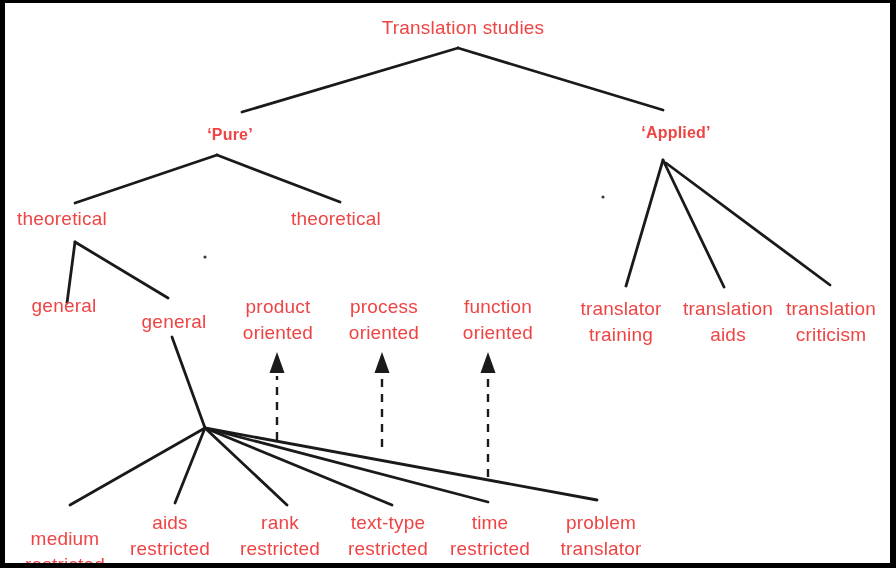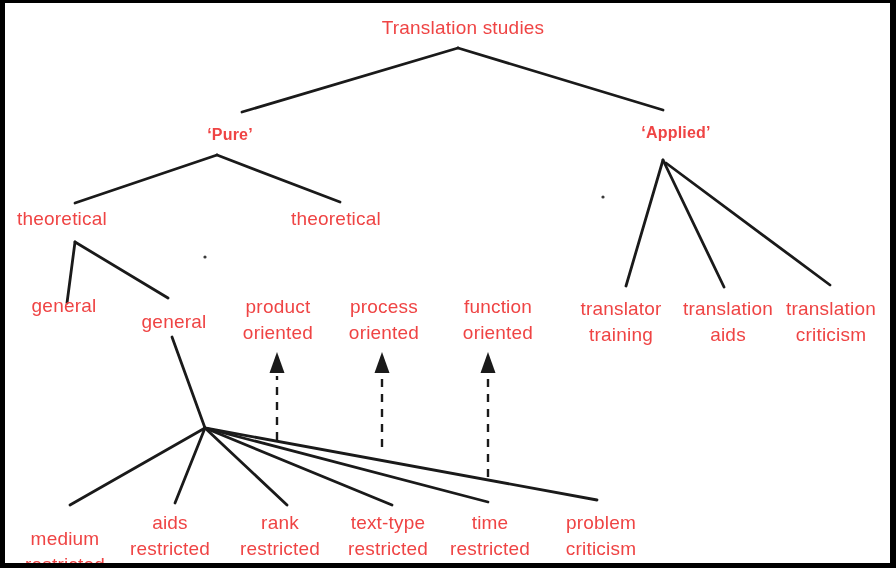--- a/index.html
+++ b/index.html
@@ -95,16 +95,16 @@
 restricted</div>
       <div class="node" style="left: 170px; top: 536px;">aids
 restricted</div>
       <div class="node" style="left: 280px; top: 536px;">rank
 restricted</div>
       <div class="node" style="left: 388px; top: 536px;">text-type
 restricted</div>
       <div class="node" style="left: 490px; top: 536px;">time
 restricted</div>
       <div class="node" style="left: 601px; top: 536px;">problem
-criticism</div>
+translator</div>
     </div>
   <div class="frame"></div>
 </div>
 
 </body></html>

